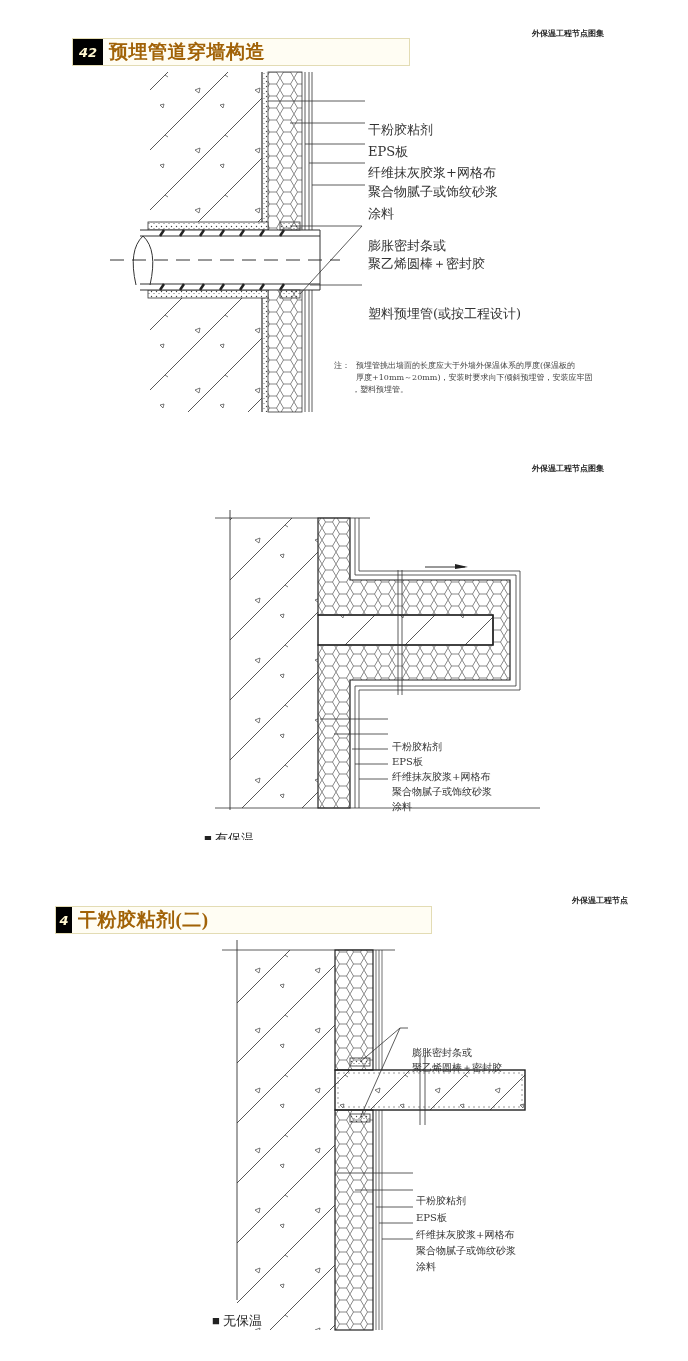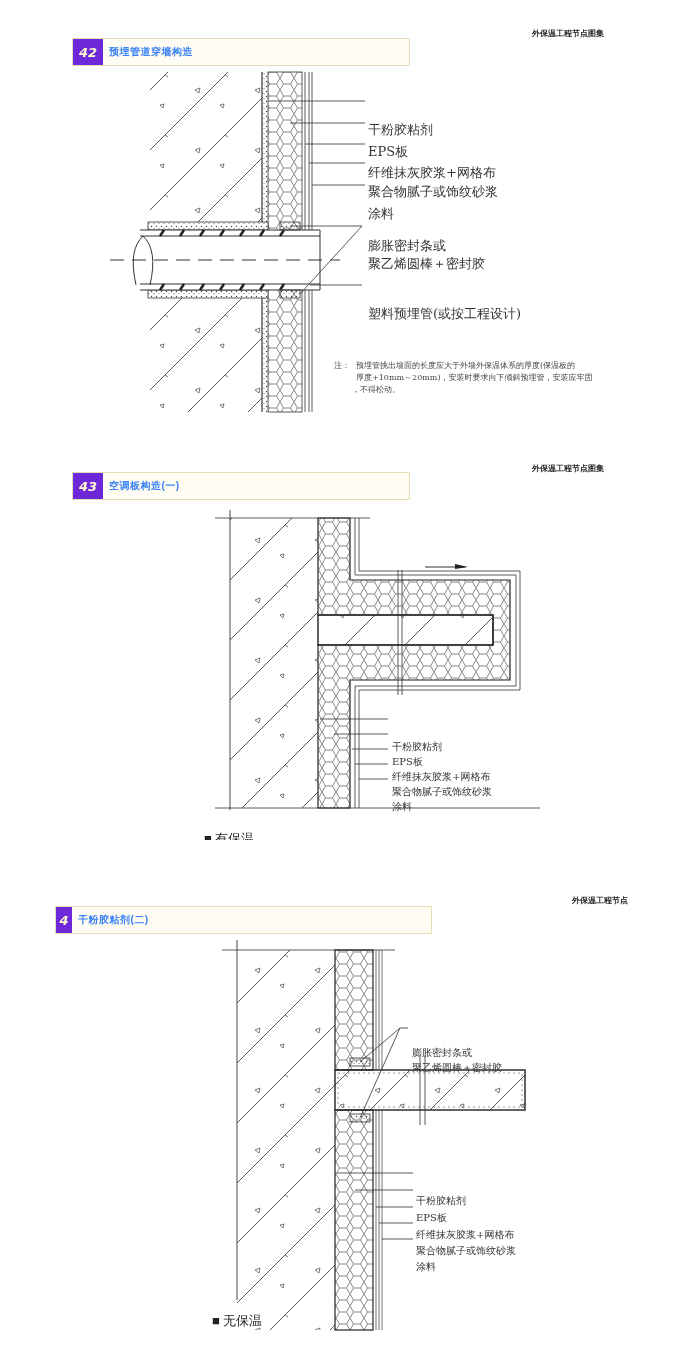--- a/index.html
+++ b/index.html
@@ -1,20 +1,20 @@
 <!DOCTYPE html>
 <html><head>
 <meta charset="utf-8">
 <style>
   html,body{margin:0;padding:0;background:#ffffff;}
   body{width:688px;height:1361px;position:relative;overflow:hidden;font-family:"DejaVu Serif",serif;color:#333;}
   .panel{position:absolute;left:0;width:688px;background:#fff;padding-left:16px;}
   .title-bar{position:absolute;height:26px;border:1px solid #e3dcb4;background:#fffdf3;display:flex;align-items:center;}
-  .title-num{height:26px;width:30px;background:#6d28d9;color:#fff7d0;font-family:"DejaVu Sans",sans-serif;font-size:13px;font-weight:bold;display:flex;align-items:center;justify-content:center;font-style:italic;}
-  .title-text{font-family:Liberation Sans, sans-serif;font-weight:bold;font-size:10px;color:#3b82f6;margin-left:6px;letter-spacing:0.5px;}
+  .title-num{height:26px;width:30px;background:#000000;color:#fff7d0;font-family:"DejaVu Sans",sans-serif;font-size:13px;font-weight:bold;display:flex;align-items:center;justify-content:center;font-style:italic;}
+  .title-text{font-family:Liberation Serif, serif;font-weight:bold;font-size:19px;color:#a16207;margin-left:6px;letter-spacing:0.5px;}
   .header-mark{position:absolute;font-family:"DejaVu Sans",sans-serif;font-size:8px;font-weight:bold;color:#222;}
   .label{position:absolute;font-size:13px;color:#333;white-space:nowrap;margin-top:28px;}
   .label.small{font-size:10px;}
   .note{position:absolute;font-size:8px;line-height:12px;color:#444;}
   svg{position:absolute;}
   .bullet{position:absolute;font-size:13px;color:#222;font-family:Liberation Serif, serif;}
 </style>
 </head>
 <body>
 
@@ -109,29 +109,25 @@
   <div class="label" style="left:368px;top:136px;">纤维抹灰胶浆+网格布</div>
   <div class="label" style="left:368px;top:155px;">聚合物腻子或饰纹砂浆</div>
   <div class="label" style="left:368px;top:177px;">涂料</div>
   <div class="label" style="left:368px;top:209px;">膨胀密封条或</div>
   <div class="label" style="left:368px;top:227px;">聚乙烯圆棒＋密封胶</div>
   <div class="label" style="left:368px;top:277px;text-align:right;">塑料预埋管(或按工程设计)</div>
 
   <div class="note" style="left:334px;top:360px;">注：</div>
   <div class="note" style="left:356px;top:360px;">预埋管挑出墙面的长度应大于外墙外保温体系的厚度(保温板的</div>
   <div class="note" style="left:356px;top:372px;">厚度+10mm～20mm)，安装时要求向下倾斜预埋管，安装应牢固</div>
-  <div class="note" style="left:352px;top:384px;">，不得松动。</div>
+  <div class="note" style="left:352px;top:384px;">，塑料预埋管。</div>
 </div>
 
 <div class="panel" style="top:450px;height:400px;">
   <div class="header-mark" style="left:532px;top:13px;">外保温工程节点图集</div>
-  <div class="title-bar" style="left:72px;top:22px;width:336px;">
-    <div class="title-num">43</div>
-    <div class="title-text">空调板构造(一)</div>
-  </div>
 
   <svg width="688" height="400" style="left:0;top:0;">
 
     <rect x="230" y="68" width="88" height="290" fill="url(#diag)"></rect>
     <line x1="230" y1="60" x2="230" y2="360" stroke="#333" stroke-width="0.9"></line>
     <line x1="215" y1="68" x2="370" y2="68" stroke="#333" stroke-width="0.8"></line>
     <line x1="215" y1="358" x2="540" y2="358" stroke="#333" stroke-width="0.8"></line>
 
     <rect x="318" y="165" width="175" height="30" fill="url(#diag)" stroke="#222" stroke-width="1.4"></rect>
 

